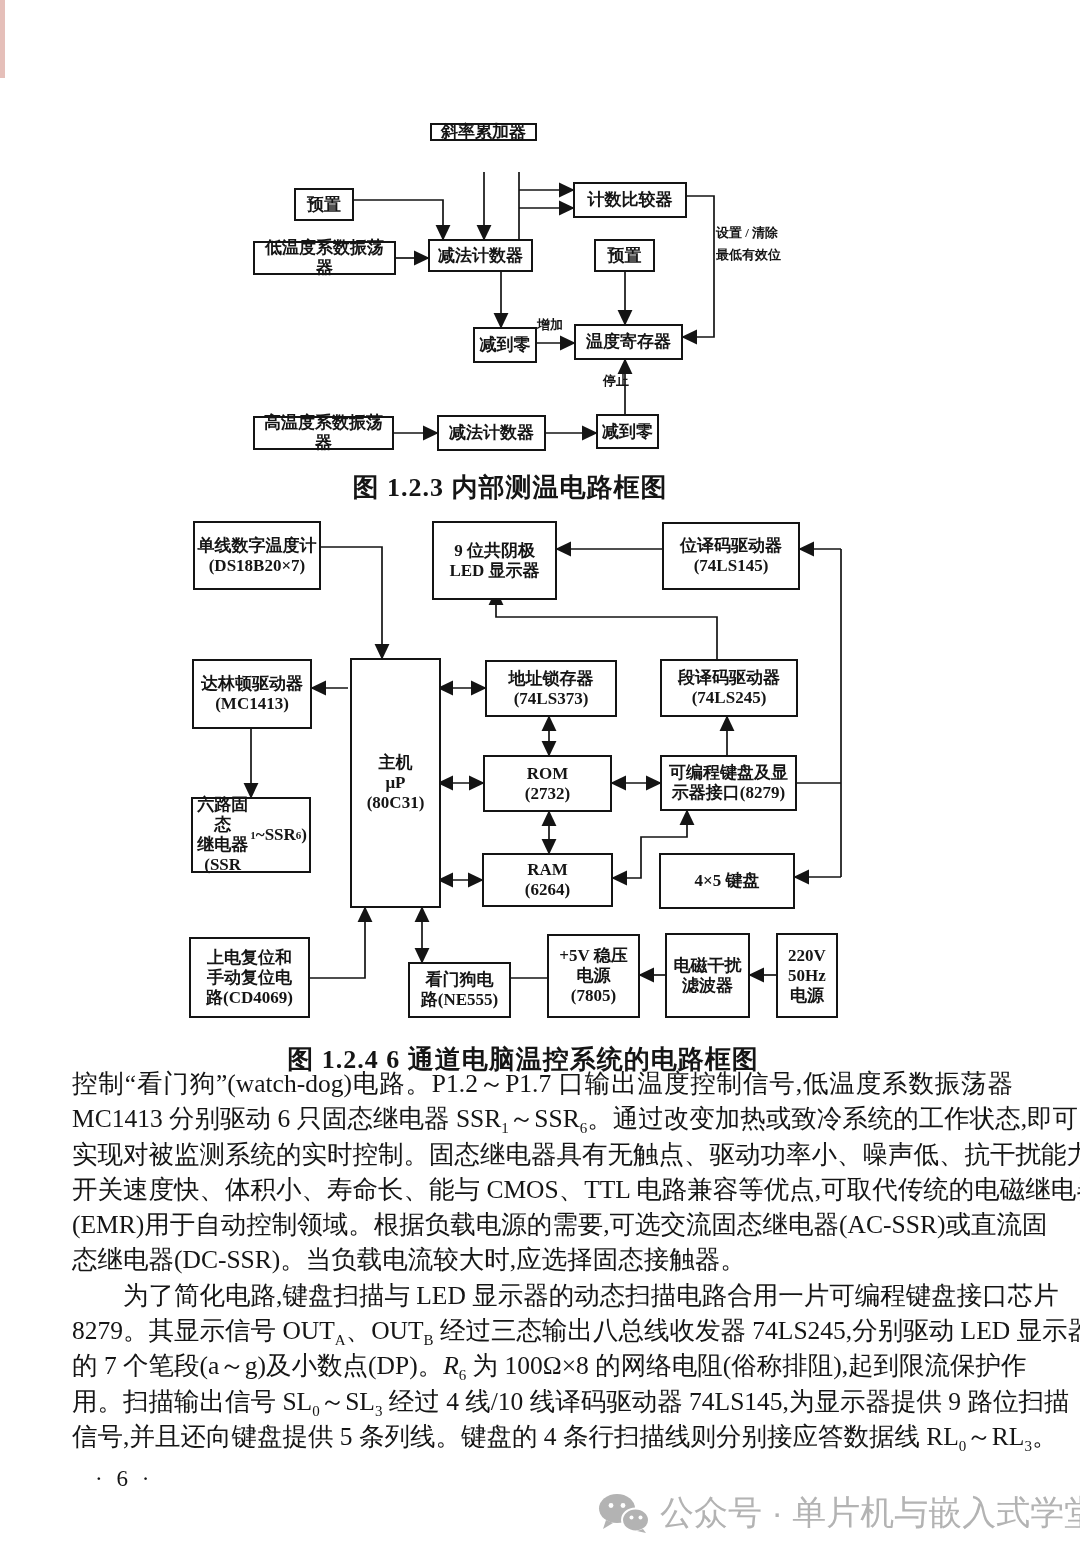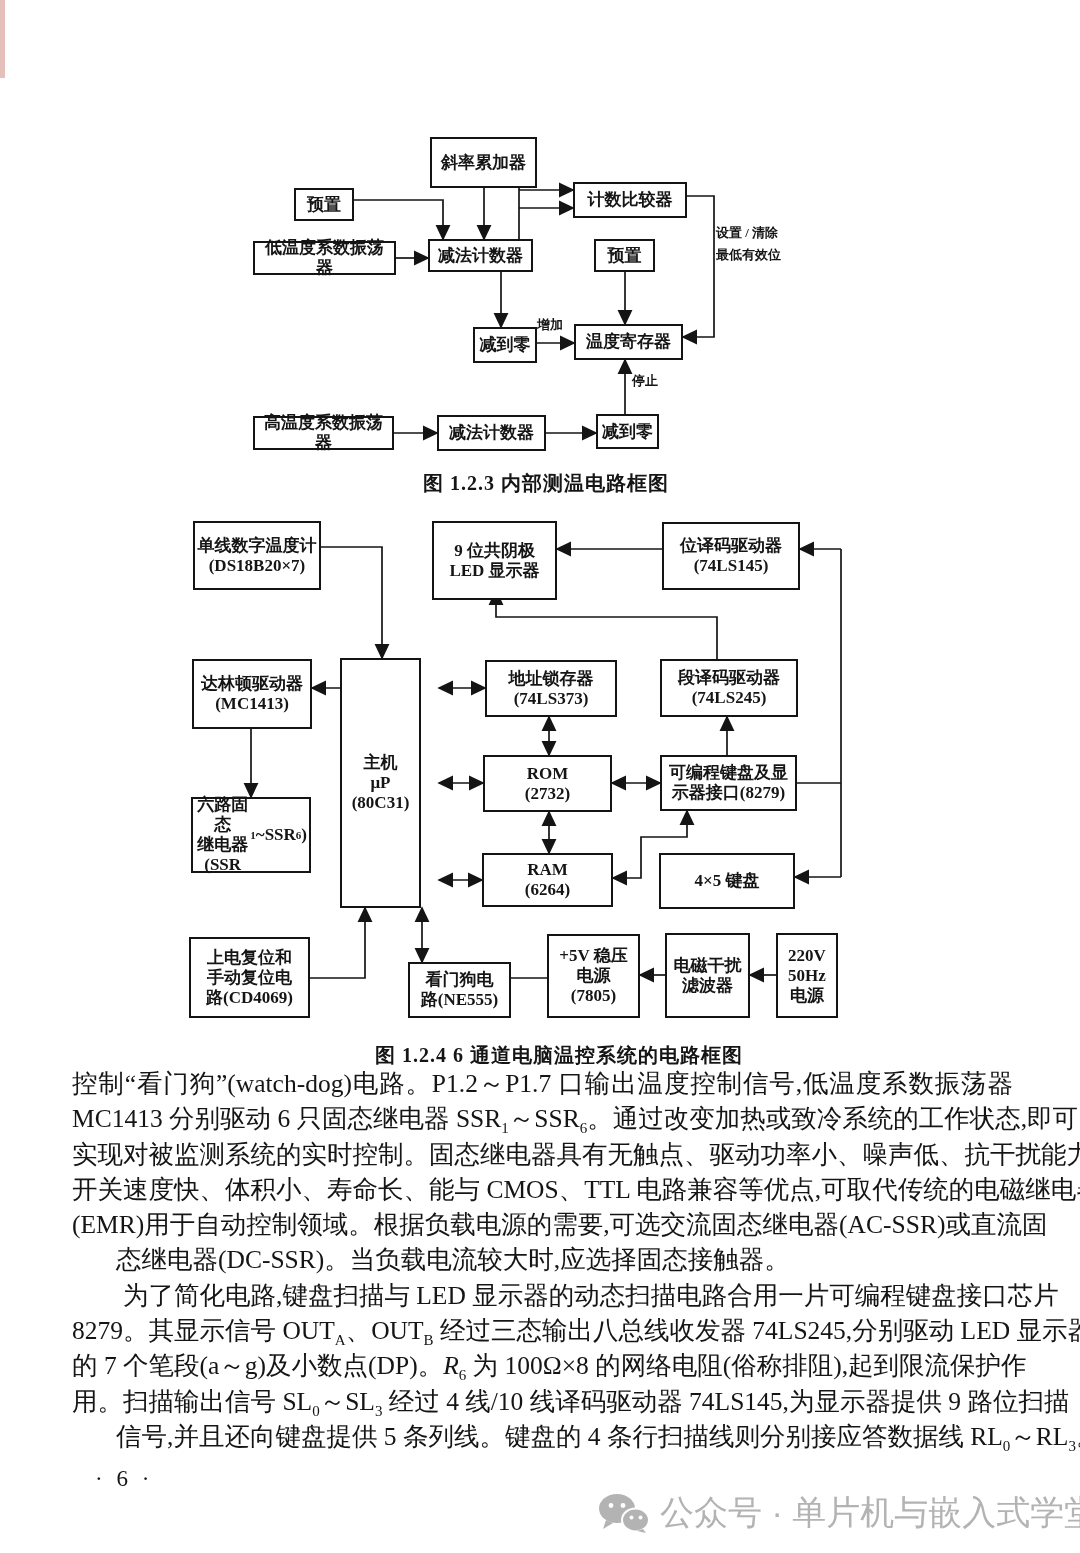--- a/index.html
+++ b/index.html
@@ -5,24 +5,24 @@
   html,body{margin:0;padding:0;background:#e8e8e8;}
   .page{position:relative;width:1080px;height:1553px;background:#ffffff;overflow:hidden;
         font-family:"Liberation Serif","DejaVu Serif",serif;color:#151515;}
   .artifact{position:absolute;left:0;top:0;width:5px;height:78px;background:#cf8a80;opacity:.55;}
   svg.edges{position:absolute;left:0;top:0;pointer-events:none;}
   .box{position:absolute;border:2px solid #141414;background:#fff;display:flex;align-items:center;
        justify-content:center;text-align:center;font-weight:bold;font-size:17px;line-height:20px;
        box-sizing:border-box;padding:2px;}
   .box sub{font-size:11px;}
   .flabel{position:absolute;font-weight:bold;font-size:13px;white-space:nowrap;}
-  .caption{position:absolute;font-weight:bold;font-size:20px;text-align:center;letter-spacing:1px;margin-left:36px;}
+  .caption{position:absolute;font-weight:bold;font-size:26px;text-align:center;letter-spacing:1px;}
   .bodytext{position:absolute;left:72px;top:1066px;width:941px;font-size:25.5px;line-height:35.3px;}
   .bline{height:35.3px;white-space:nowrap;text-align:justify;text-align-last:justify;}
-  .bline.short{text-align:center;text-align-last:left;margin-left:44px;}
+  .bline.short{text-align:center;text-align-last:left;}
   .bline.indent{text-indent:2em;}
   .bline sub{font-size:15px;}
   .pagenum{position:absolute;left:95px;top:1466px;font-size:23px;letter-spacing:4px;}
   .watermark{position:absolute;left:598px;top:1490px;display:flex;align-items:center;gap:10px;
              color:#b3b3b3;font-size:34px;font-family:"Liberation Sans","DejaVu Sans",sans-serif;
              white-space:nowrap;}
 </style>
 </head>
 <body>
 
@@ -71,42 +71,42 @@
         <polyline points="613,878 641,878 641,837 687,837 687,811" fill="none" stroke="#141414" stroke-width="1.7" marker-end="url(#mE)" marker-start="url(#mS)"></polyline>
         <polyline points="310,978 365,978 365,908" fill="none" stroke="#141414" stroke-width="1.7" marker-end="url(#mE)"></polyline>
         <polyline points="422,908 422,962" fill="none" stroke="#141414" stroke-width="1.7" marker-end="url(#mE)" marker-start="url(#mS)"></polyline>
         <polyline points="547,978 493,978" fill="none" stroke="#141414" stroke-width="1.7" marker-end="url(#mE)"></polyline>
         <polyline points="665,975 640,975" fill="none" stroke="#141414" stroke-width="1.7" marker-end="url(#mE)"></polyline>
         <polyline points="776,975 750,975" fill="none" stroke="#141414" stroke-width="1.7" marker-end="url(#mE)"></polyline>
       </g>
   </svg>
 
   <div id="box-layer">
-      <div class="box" style="left: 430px; top: 137px; width: 107px; height: 51px;">斜率累加器</div>
+      <div class="box" style="left: 430px; top: 123px; width: 107px; height: 18px;">斜率累加器</div>
       <div class="box" style="left: 294px; top: 188px; width: 60px; height: 33px;">预置</div>
       <div class="box" style="left: 573px; top: 182px; width: 114px; height: 36px;">计数比较器</div>
       <div class="box" style="left: 253px; top: 241px; width: 143px; height: 34px;">低温度系数振荡器</div>
       <div class="box" style="left: 428px; top: 239px; width: 105px; height: 33px;">减法计数器</div>
       <div class="box" style="left: 594px; top: 239px; width: 61px; height: 33px;">预置</div>
       <div class="box" style="left: 473px; top: 327px; width: 64px; height: 36px;">减到零</div>
       <div class="box" style="left: 574px; top: 324px; width: 109px; height: 36px;">温度寄存器</div>
       <div class="box" style="left: 253px; top: 416px; width: 141px; height: 34px;">高温度系数振荡器</div>
       <div class="box" style="left: 437px; top: 415px; width: 109px; height: 36px;">减法计数器</div>
       <div class="box" style="left: 596px; top: 414px; width: 63px; height: 35px;">减到零</div>
       <div class="flabel" style="left: 716px; top: 224px;">设置 / 清除</div>
       <div class="flabel" style="left: 716px; top: 246px;">最低有效位</div>
       <div class="flabel" style="left: 537px; top: 316px;">增加</div>
-      <div class="flabel" style="left: 632px; top: 372px; text-align: right;">停止</div>
+      <div class="flabel" style="left: 603px; top: 372px; text-align: right;">停止</div>
       <div class="box" style="left: 193px; top: 521px; width: 128px; height: 69px;">单线数字温度计<br>(DS18B20×7)</div>
       <div class="box" style="left: 432px; top: 521px; width: 125px; height: 79px;">9 位共阴极<br>LED 显示器</div>
       <div class="box" style="left: 662px; top: 522px; width: 138px; height: 68px;">位译码驱动器<br>(74LS145)</div>
       <div class="box" style="left: 192px; top: 659px; width: 120px; height: 70px;">达林顿驱动器<br>(MC1413)</div>
       <div class="box" style="left: 485px; top: 660px; width: 132px; height: 57px;">地址锁存器<br>(74LS373)</div>
       <div class="box" style="left: 660px; top: 659px; width: 138px; height: 58px;">段译码驱动器<br>(74LS245)</div>
-      <div class="box" style="left: 340px; top: 658px; width: 81px; height: 250px;">主机<br>μP<br>(80C31)</div>
+      <div class="box" style="left: 350px; top: 658px; width: 91px; height: 250px;">主机<br>μP<br>(80C31)</div>
       <div class="box" style="left: 191px; top: 797px; width: 120px; height: 76px;">六路固态<br>继电器<br>(SSR<sub>1</sub>~SSR<sub>6</sub>)</div>
       <div class="box" style="left: 483px; top: 755px; width: 129px; height: 57px;">ROM<br>(2732)</div>
       <div class="box" style="left: 482px; top: 853px; width: 131px; height: 54px;">RAM<br>(6264)</div>
       <div class="box" style="left: 660px; top: 755px; width: 137px; height: 56px;">可编程键盘及显<br>示器接口(8279)</div>
       <div class="box" style="left: 659px; top: 853px; width: 136px; height: 56px;">4×5 键盘</div>
       <div class="box" style="left: 189px; top: 937px; width: 121px; height: 81px;">上电复位和<br>手动复位电<br>路(CD4069)</div>
       <div class="box" style="left: 408px; top: 962px; width: 103px; height: 56px;">看门狗电<br>路(NE555)</div>
       <div class="box" style="left: 547px; top: 934px; width: 93px; height: 84px;">+5V 稳压<br>电源<br>(7805)</div>
       <div class="box" style="left: 665px; top: 933px; width: 85px; height: 85px;">电磁干扰<br>滤波器</div>
       <div class="box" style="left: 776px; top: 933px; width: 62px; height: 85px;">220V<br>50Hz<br>电源</div>

